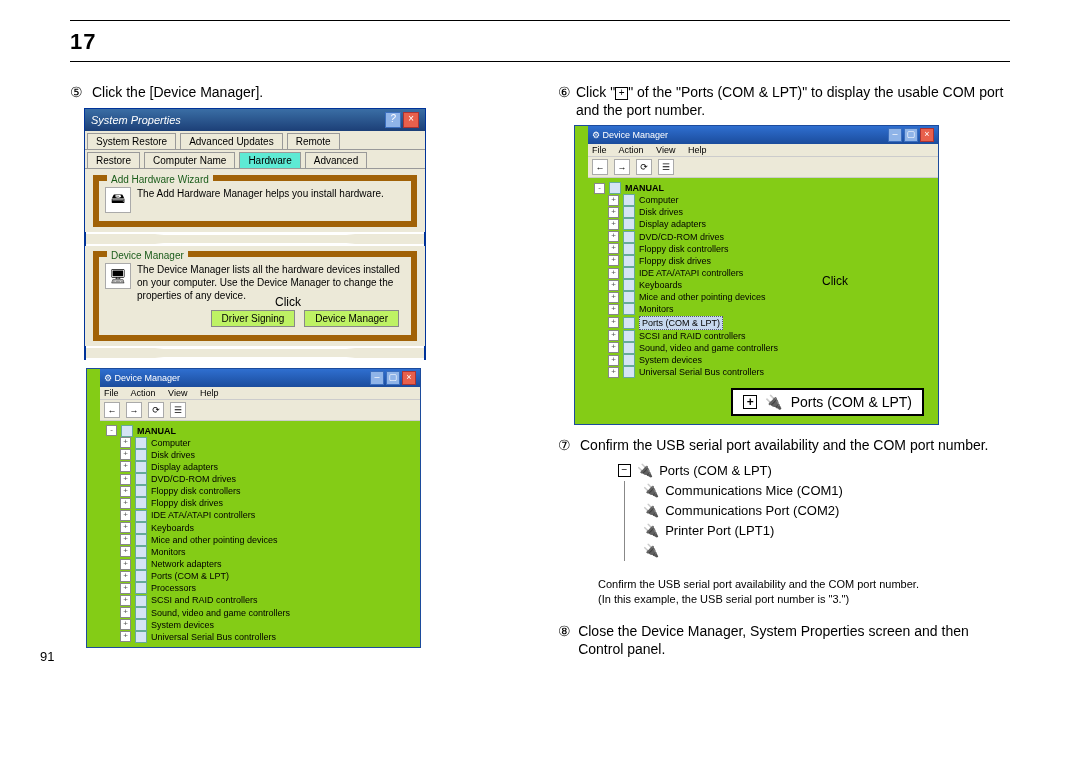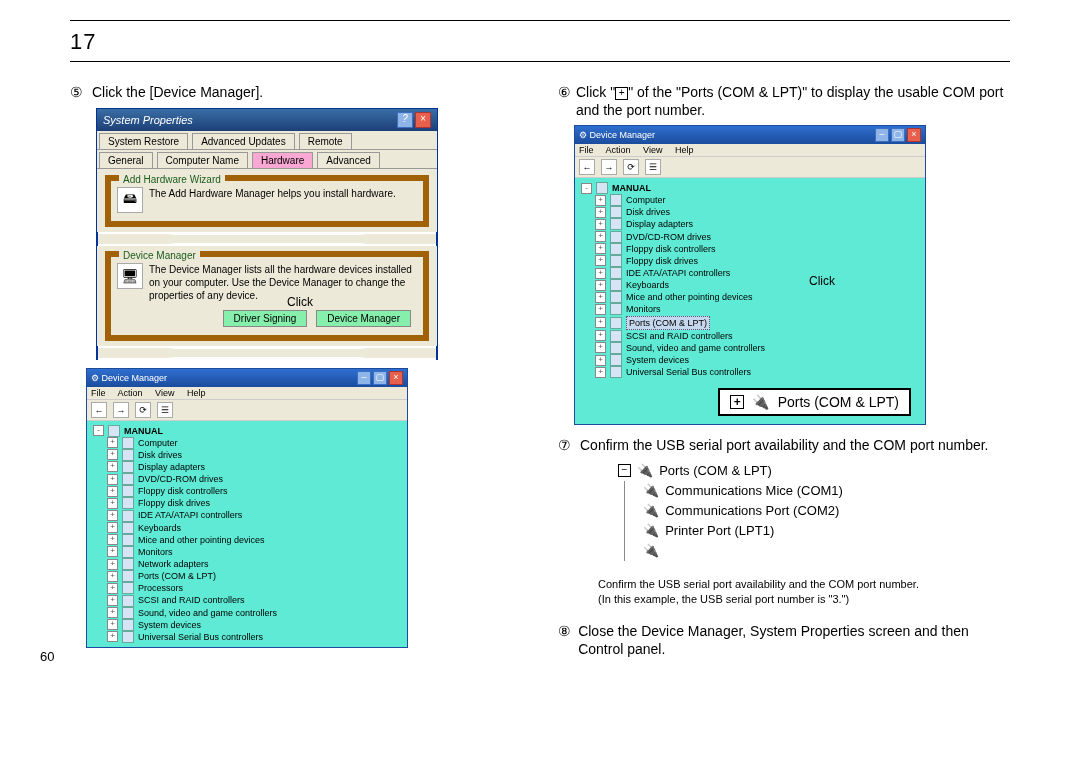--- a/index.html
+++ b/index.html
@@ -22,21 +22,21 @@
     margin: 0 0 8px 0;
   }
   .chapter-row {
     display: flex;
     align-items: baseline;
     gap: 10px;
     margin-bottom: 6px;
   }
   .chap-num {
     font-size: 22px;
-    font-weight: normal;
+    font-weight: bold;
     letter-spacing: 1px;
   }
   .chap-title {
     font-size: 18px;
     letter-spacing: 2px;
   }
   .columns {
     display: flex;
     gap: 36px;
     margin-top: 22px;
@@ -71,21 +71,21 @@
     left: 40px;
     bottom: 20px;
     font-size: 13px;
   }
 
   
   .sysprop-win {
     width: 340px;
     border: 1px solid #003399;
     background: #ece9d8;
-    margin-left: 26px;
+    margin-left: 14px;
     margin-bottom: 8px;
     position: relative;
   }
   .titlebar {
     background: linear-gradient(#3a6ea5,#1c3f77);
     color: #fff;
     font-size: 11px;
     padding: 3px 6px;
     font-style: italic;
     display: flex;
@@ -101,53 +101,54 @@
     font-size:10px;color:#fff;line-height:12px;text-align:center;
   }
   .tb-btn.help{background:#8fb4e8;border-color:#3b6fbf;}
   .tabs {
     display:flex;flex-wrap:wrap;border-bottom:1px solid #999;background:#ece9d8;
     font-size:10px;
   }
   .tab {
     border:1px solid #999;border-bottom:none;padding:2px 8px;margin:2px 2px 0 2px;background:#ece9d8;
   }
-  .tab.active{background:#f9a8d4;}
+  .tab.active{background:#5eead4;}
   .group {
     margin:6px 8px;padding:6px 6px 8px 6px;border:6px solid #a16207;font-size:10px;
     position:relative;
   }
   .group-title{
     position:absolute;top:-7px;left:8px;background:#ece9d8;color:#1a5c1a;padding:0 4px;
   }
   .group-body{display:flex;gap:6px;align-items:flex-start;}
   .group-icon{width:24px;height:24px;background:#fff;border:1px solid #aaa;display:flex;align-items:center;justify-content:center;font-size:14px;}
   .group-text{flex:1;line-height:1.3;}
   .winbtn{
-    display:inline-block;border:1px solid #888;background:#86efac;padding:2px 10px;font-size:10px;margin:4px 6px 0 0;
+    display:inline-block;border:1px solid #888;background:#bef264;padding:2px 10px;font-size:10px;margin:4px 6px 0 0;
   }
   .click-label{position:absolute;font-size:12px;bottom:26px;right:110px;}
   .torn{
     height:14px;background:
       radial-gradient(ellipse 120% 40% at 50% 0%, #fff 50%, transparent 51%),
       radial-gradient(ellipse 120% 40% at 50% 100%, #fff 50%, transparent 51%);
     background-color:#ece9d8;
     border-left:1px solid #003399;border-right:1px solid #003399;
     margin:-1px 0;
   }
 
   
   .dm-win {
     width: 320px;
     border: 1px solid #1c4b9c;
-    background: #5eead4;
+    background: #84cc16;
     margin-left: 16px;
     margin-bottom: 4px;
     font-size: 9px;
     position:relative;
+    padding-left:13px;
   }
   .dm-title {
     background: linear-gradient(#2f6fd0,#1b4c9c);
     color:#fff;padding:2px 4px;display:flex;justify-content:space-between;align-items:center;
   }
   .dm-title .tb-btn{width:12px;height:12px;font-size:9px;line-height:10px;}
   .dm-menu {background:#ece9d8;padding:1px 4px;border-bottom:1px solid #ccc;}
   .dm-menu span{margin-right:10px;}
   .dm-toolbar{background:#ece9d8;padding:2px 4px;border-bottom:1px solid #ccc;display:flex;gap:6px;align-items:center;}
   .dm-toolbar .tool{width:14px;height:14px;border:1px solid #aaa;background:#fff;font-size:9px;display:flex;align-items:center;justify-content:center;}
@@ -198,21 +199,21 @@
             <span class="tb-btn help">?</span>
             <span class="tb-btn">×</span>
           </span>
         </div>
         <div class="tabs">
           <span class="tab">System Restore</span>
           <span class="tab">Advanced Updates</span>
           <span class="tab">Remote</span>
         </div>
         <div class="tabs">
-          <span class="tab">General</span>
+          <span class="tab">Restore</span>
           <span class="tab">Computer Name</span>
           <span class="tab active">Hardware</span>
           <span class="tab">Advanced</span>
         </div>
         <div class="group">
           <span class="group-title">Add Hardware Wizard</span>
           <div class="group-body">
             <span class="group-icon">🖴</span>
             <span class="group-text">The Add Hardware Manager helps you install hardware.</span>
           </div>
@@ -504,14 +505,14 @@
         <span>(In this example, the USB serial port number is "3.")</span>
       </div>
 
       <div class="step" style="margin-top:16px;">
         <span class="circ">⑧</span>
         <span>Close the Device Manager, System Properties screen and then Control panel.</span>
       </div>
     </div>
   </div>
 
-  <div class="pgnum">60</div>
+  <div class="pgnum">91</div>
 </div>
 
 </body></html>

